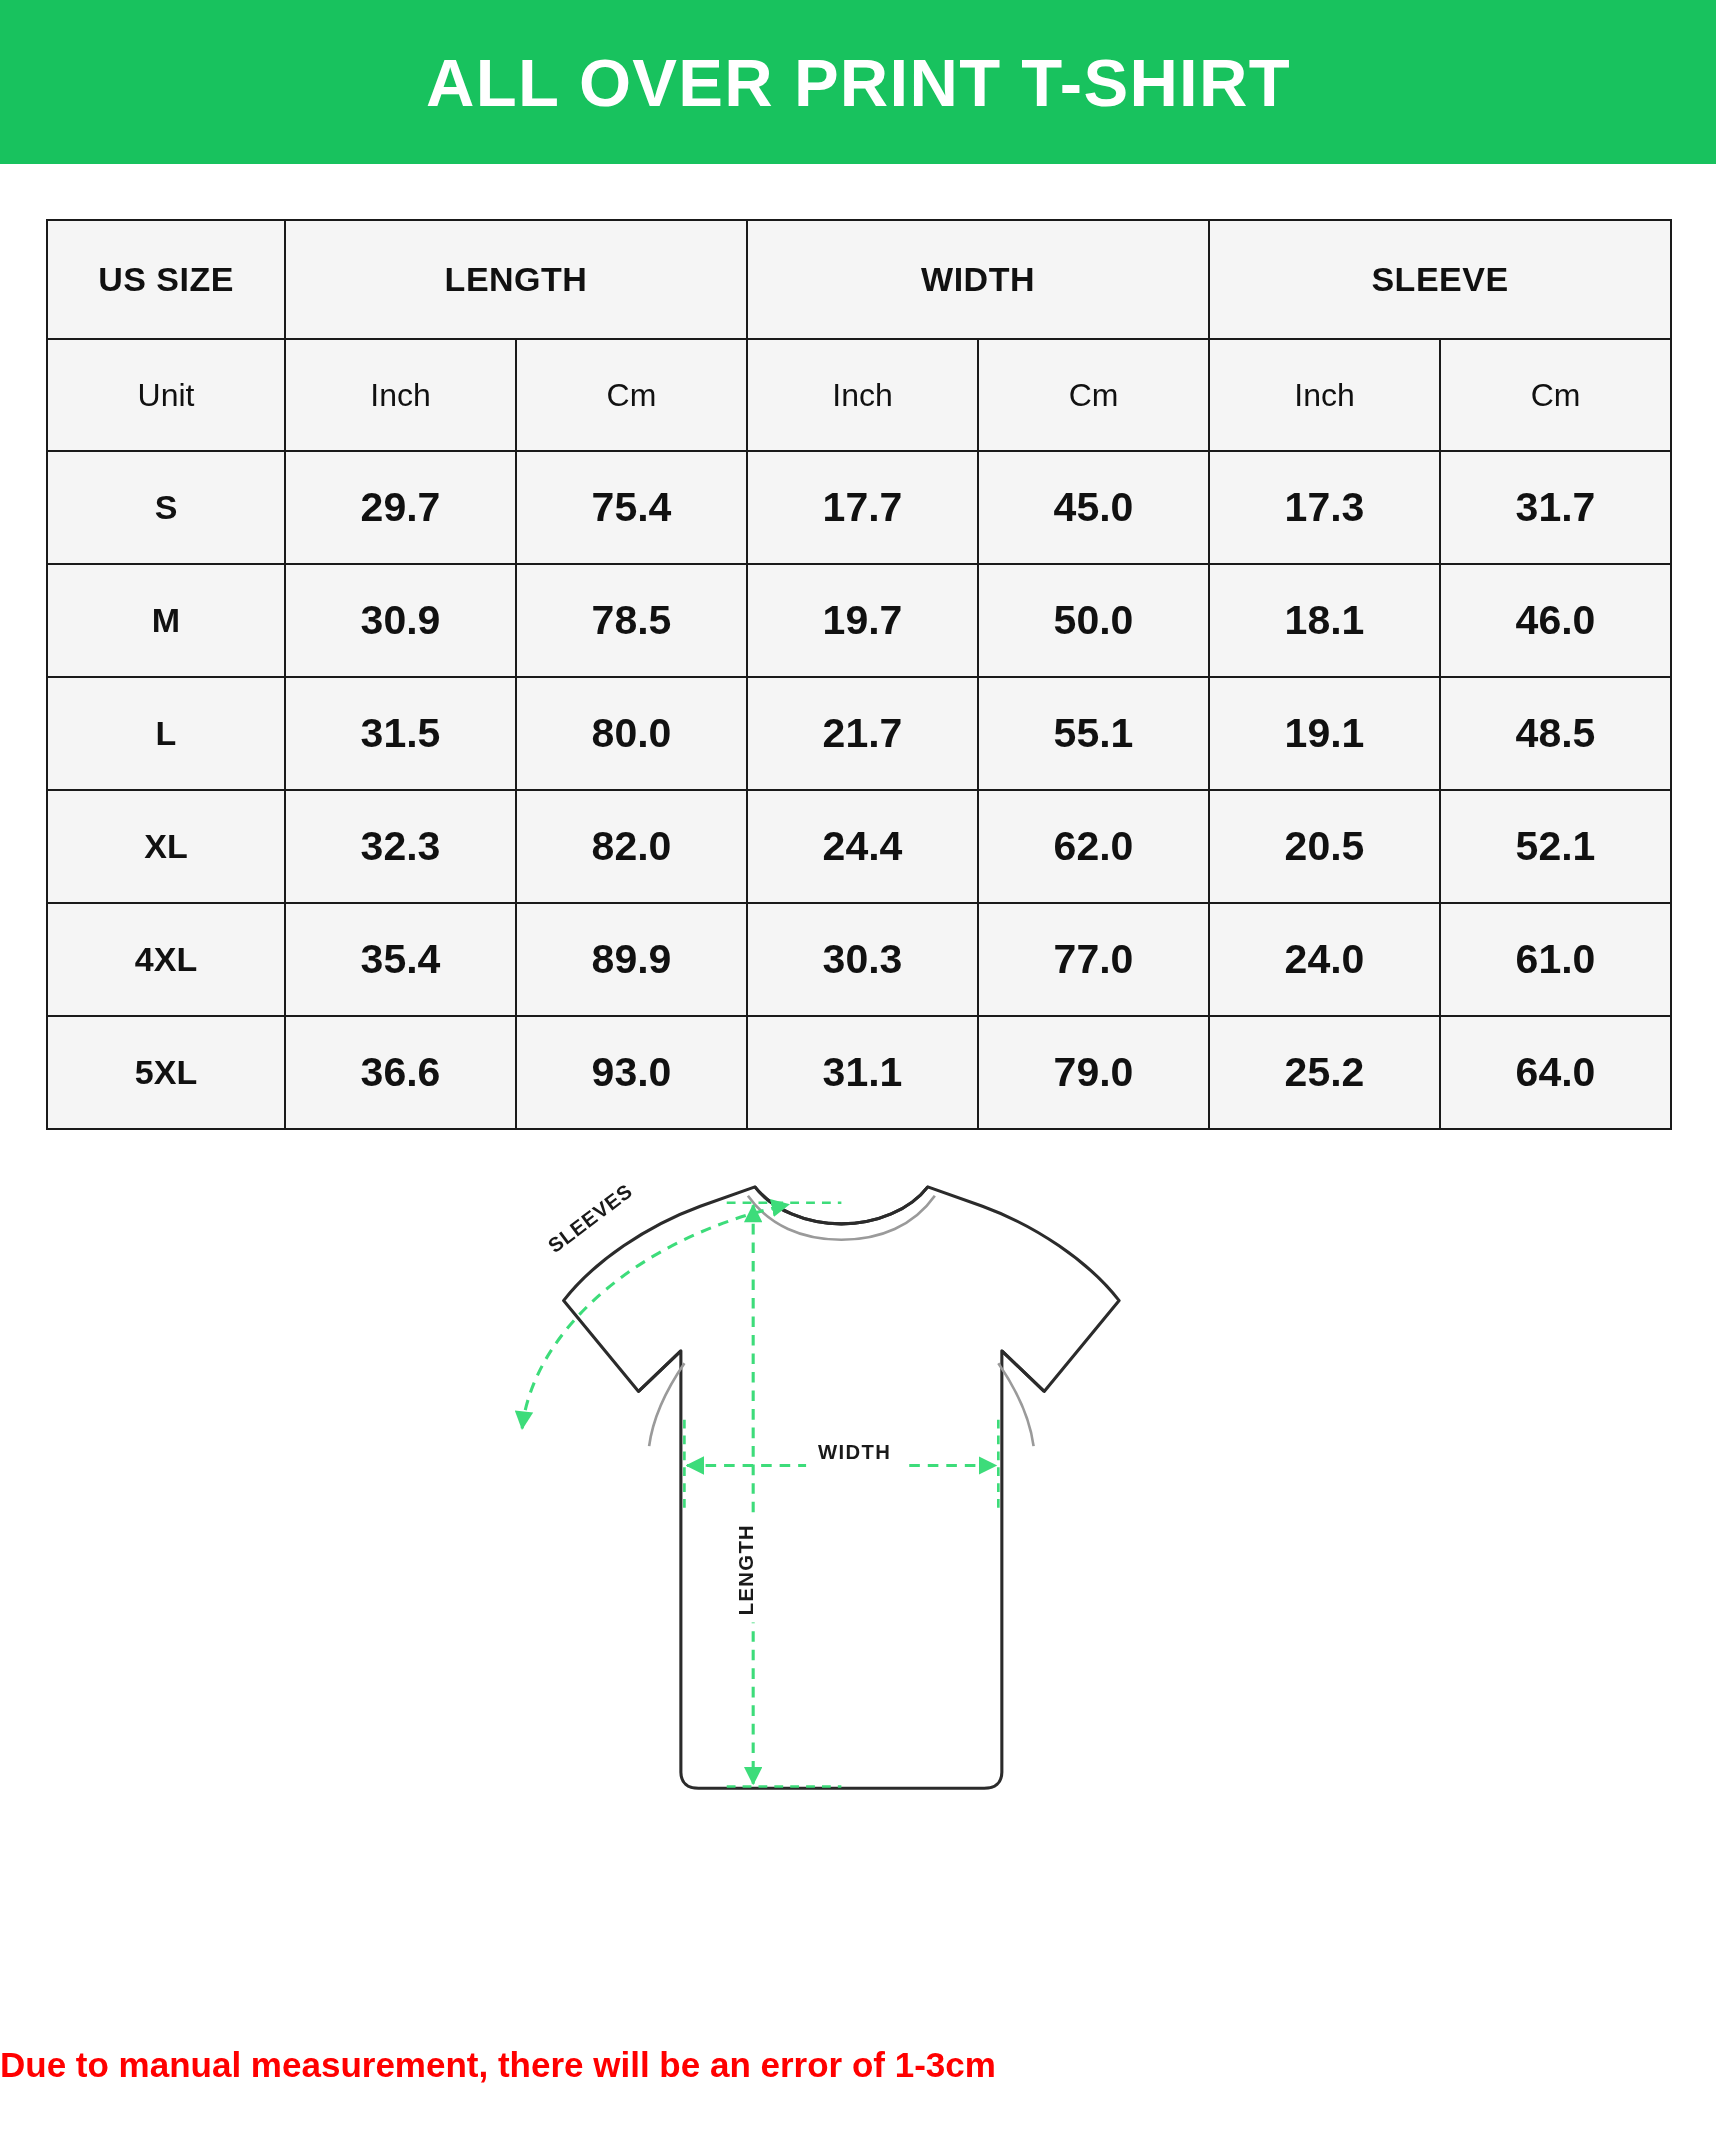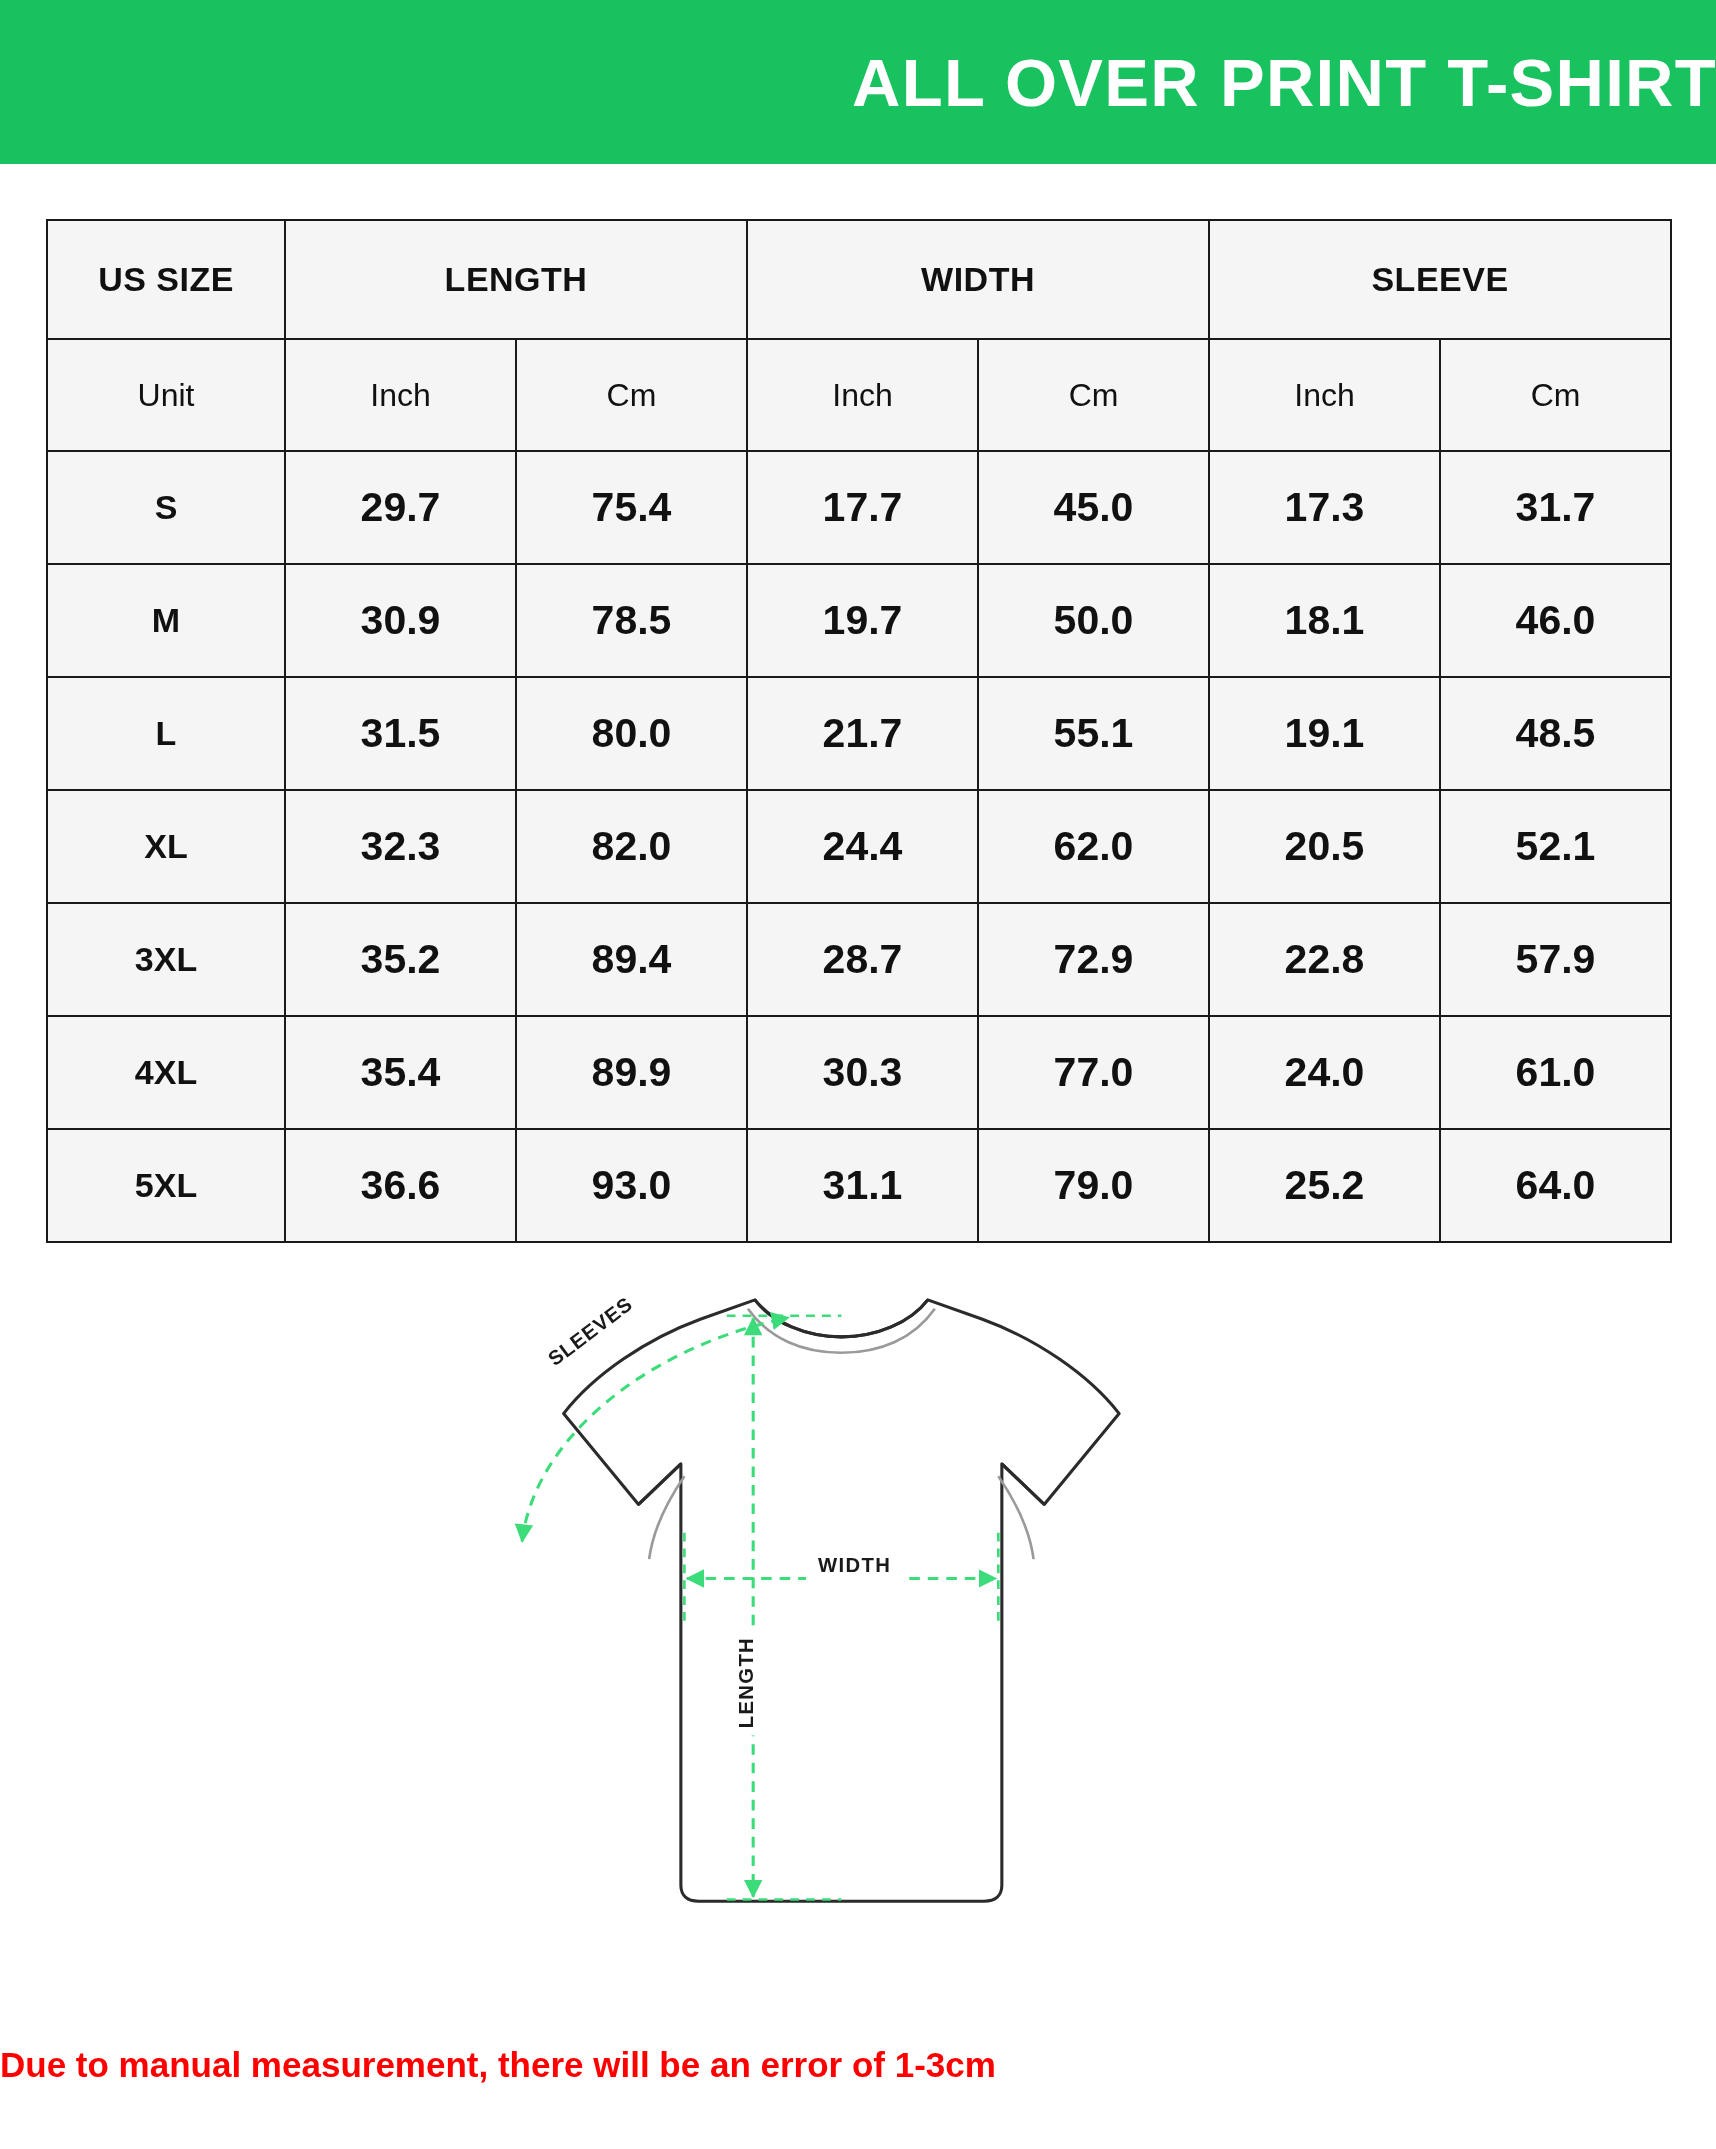--- a/index.html
+++ b/index.html
@@ -16,21 +16,21 @@
     position: relative;
   }
 
   
   .header-banner {
     width: 100%;
     background: #18c25e;
     height: 164px;
     display: flex;
     align-items: center;
-    justify-content: flex-end;
+    justify-content: center;
     box-sizing: border-box;
   }
   .header-title {
     color: #ffffff;
     font-size: 67px;
     font-weight: bold;
     letter-spacing: 1.3px;
     text-align: center;
     line-height: 1;
     font-family: "Liberation Sans", sans-serif;
@@ -175,29 +175,20 @@
         <td class="size-cell">XL</td>
         <td>32.3</td>
         <td>82.0</td>
         <td>24.4</td>
         <td>62.0</td>
         <td>20.5</td>
         <td>52.1</td>
       </tr>
 
 
-      <tr class="data-row">
-        <td class="size-cell">3XL</td>
-        <td>35.2</td>
-        <td>89.4</td>
-        <td>28.7</td>
-        <td>72.9</td>
-        <td>22.8</td>
-        <td>57.9</td>
-      </tr>
 
       <tr class="data-row">
         <td class="size-cell">4XL</td>
         <td>35.4</td>
         <td>89.9</td>
         <td>30.3</td>
         <td>77.0</td>
         <td>24.0</td>
         <td>61.0</td>
       </tr>

